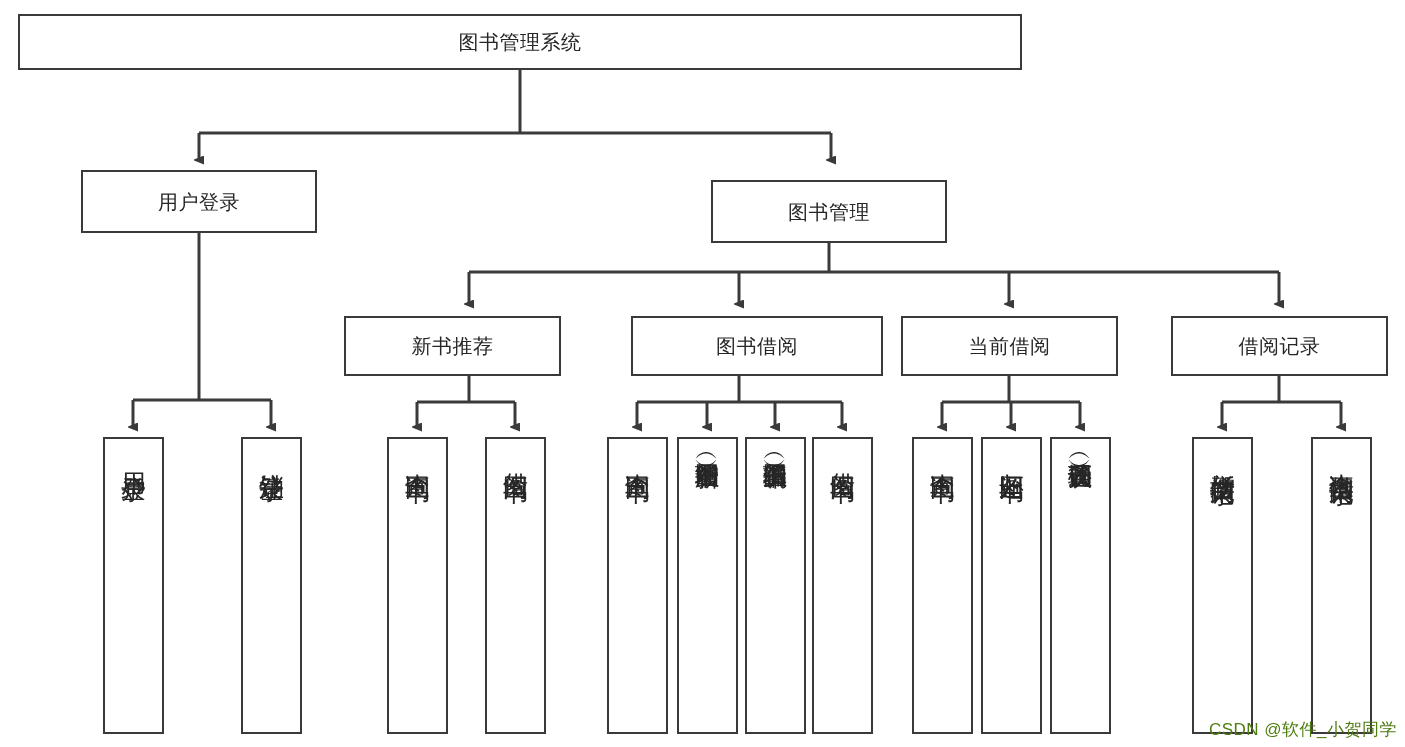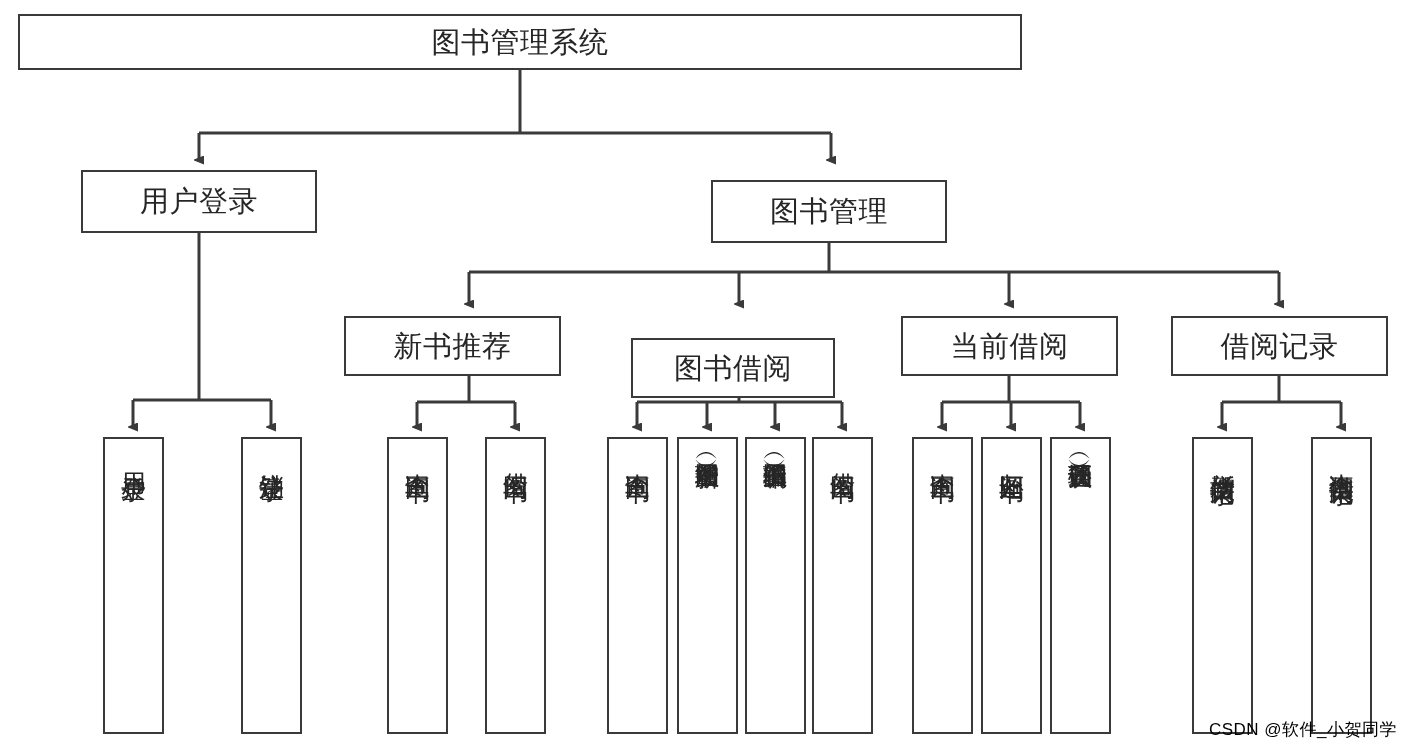--- a/index.html
+++ b/index.html
@@ -36,21 +36,21 @@
     color: #262626;
     z-index: 2;
   }
   .node-label {
     display: block;
     text-align: center;
     letter-spacing: 0.5px;
   }
   
   .node.horiz .node-label {
-    font-size: 29px;
+    font-size: 20px;
     line-height: 1.2;
     white-space: nowrap;
   }
   
   .node.vert {
     align-items: flex-start;
     padding-top: 14px;
   }
   .node.vert .node-label {
     writing-mode: vertical-rl;
@@ -67,21 +67,21 @@
   .node.vert.tall-text .node-label {
     font-size: 24px;
     letter-spacing: 0px;
     line-height: 1.05;
   }
   #watermark {
     position: absolute;
     right: 8px;
     bottom: 6px;
     font-size: 17px;
-    color: #000000;
+    color: #4d7c0f;
     letter-spacing: 0.5px;
     z-index: 5;
     white-space: nowrap;
     font-family: "Liberation Sans", "DejaVu Sans", sans-serif;
   }
 </style>
 </head>
 <body>
 
 <div id="canvas">
@@ -145,21 +145,21 @@
   <div class="node horiz" style="left:81px; top:170px; width:236px; height:63px;">
     <span class="node-label">用户登录</span>
   </div>
   <div class="node horiz" style="left:711px; top:180px; width:236px; height:63px;">
     <span class="node-label">图书管理</span>
   </div>
 
   <div class="node horiz" style="left:344px; top:316px; width:217px; height:60px;">
     <span class="node-label">新书推荐</span>
   </div>
-  <div class="node horiz" style="left:631px; top:316px; width:204px; height:60px;margin-top:22px;">
+  <div class="node horiz" style="left:631px; top:316px; width:252px; height:60px;">
     <span class="node-label">图书借阅</span>
   </div>
   <div class="node horiz" style="left:901px; top:316px; width:217px; height:60px;">
     <span class="node-label">当前借阅</span>
   </div>
   <div class="node horiz" style="left:1171px; top:316px; width:217px; height:60px;">
     <span class="node-label">借阅记录</span>
   </div>
 
   <div class="node vert" style="left:103px; top:437px; width:61px; height:297px;">

